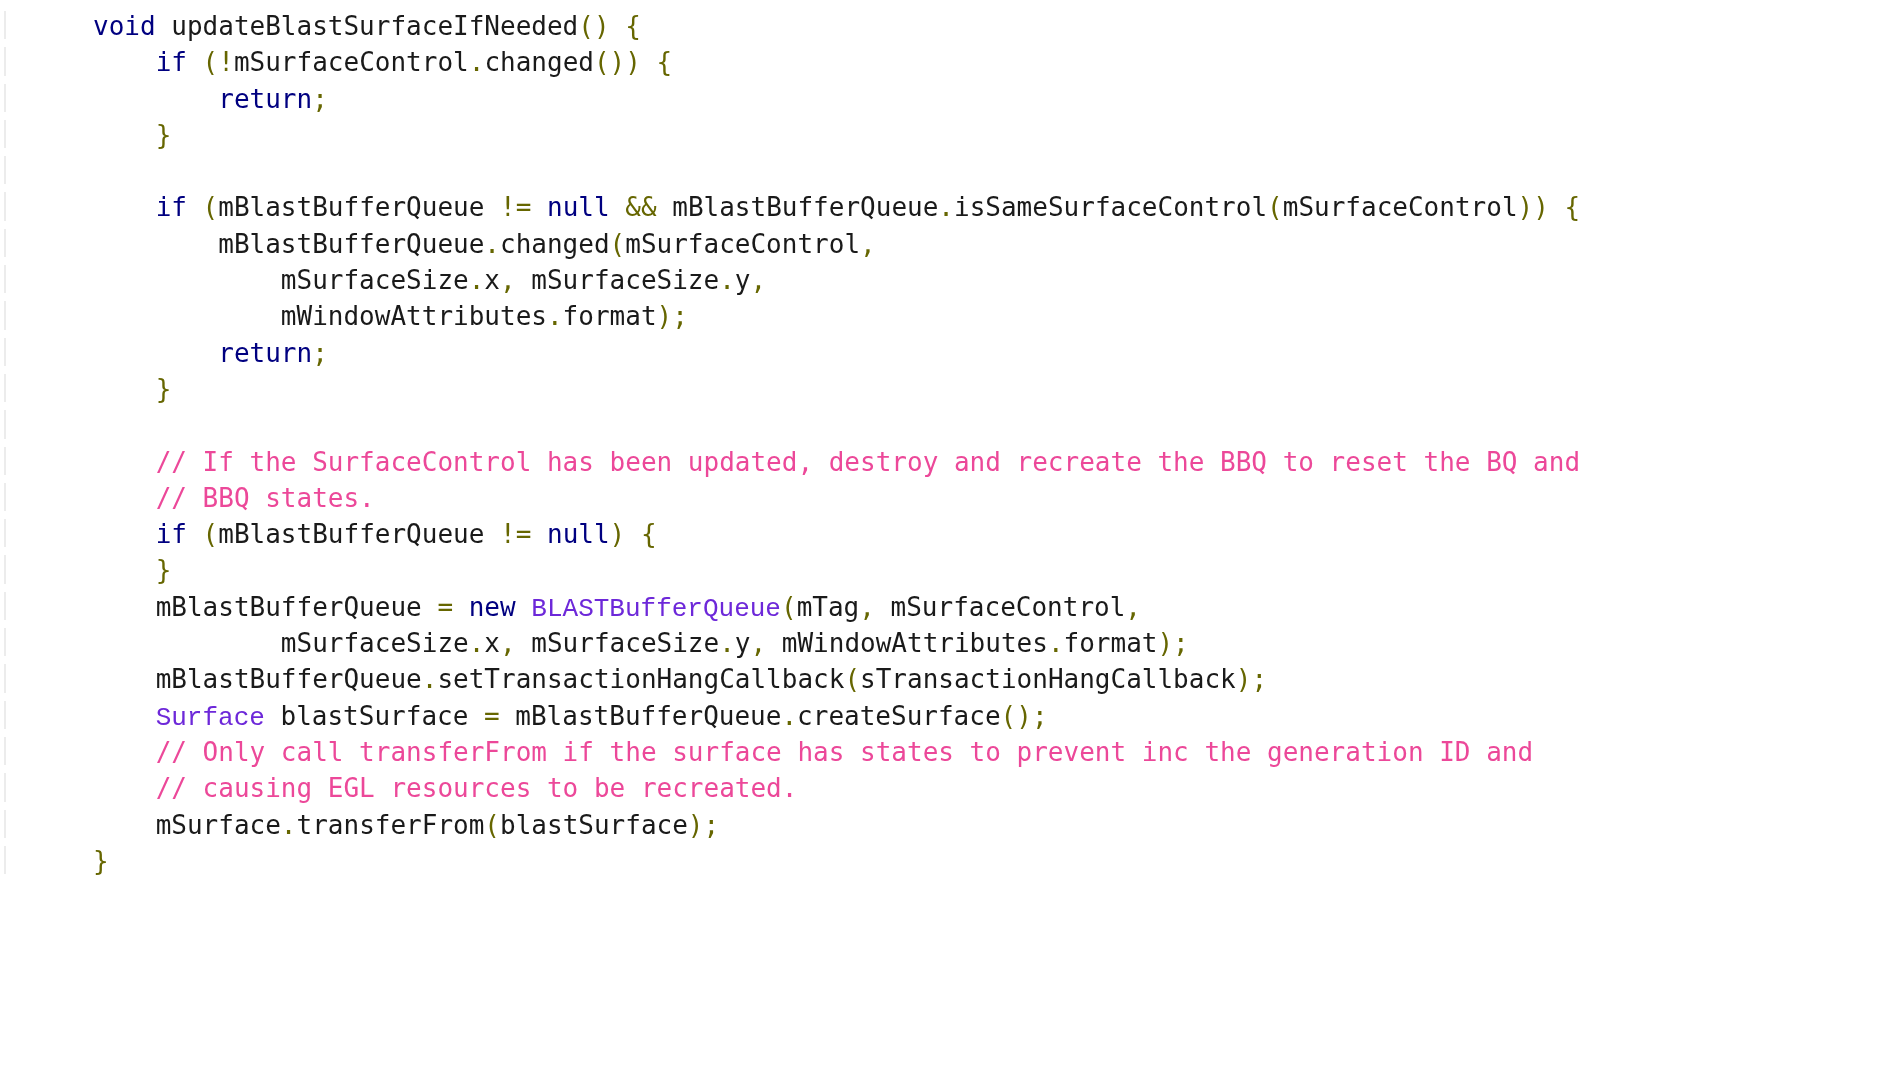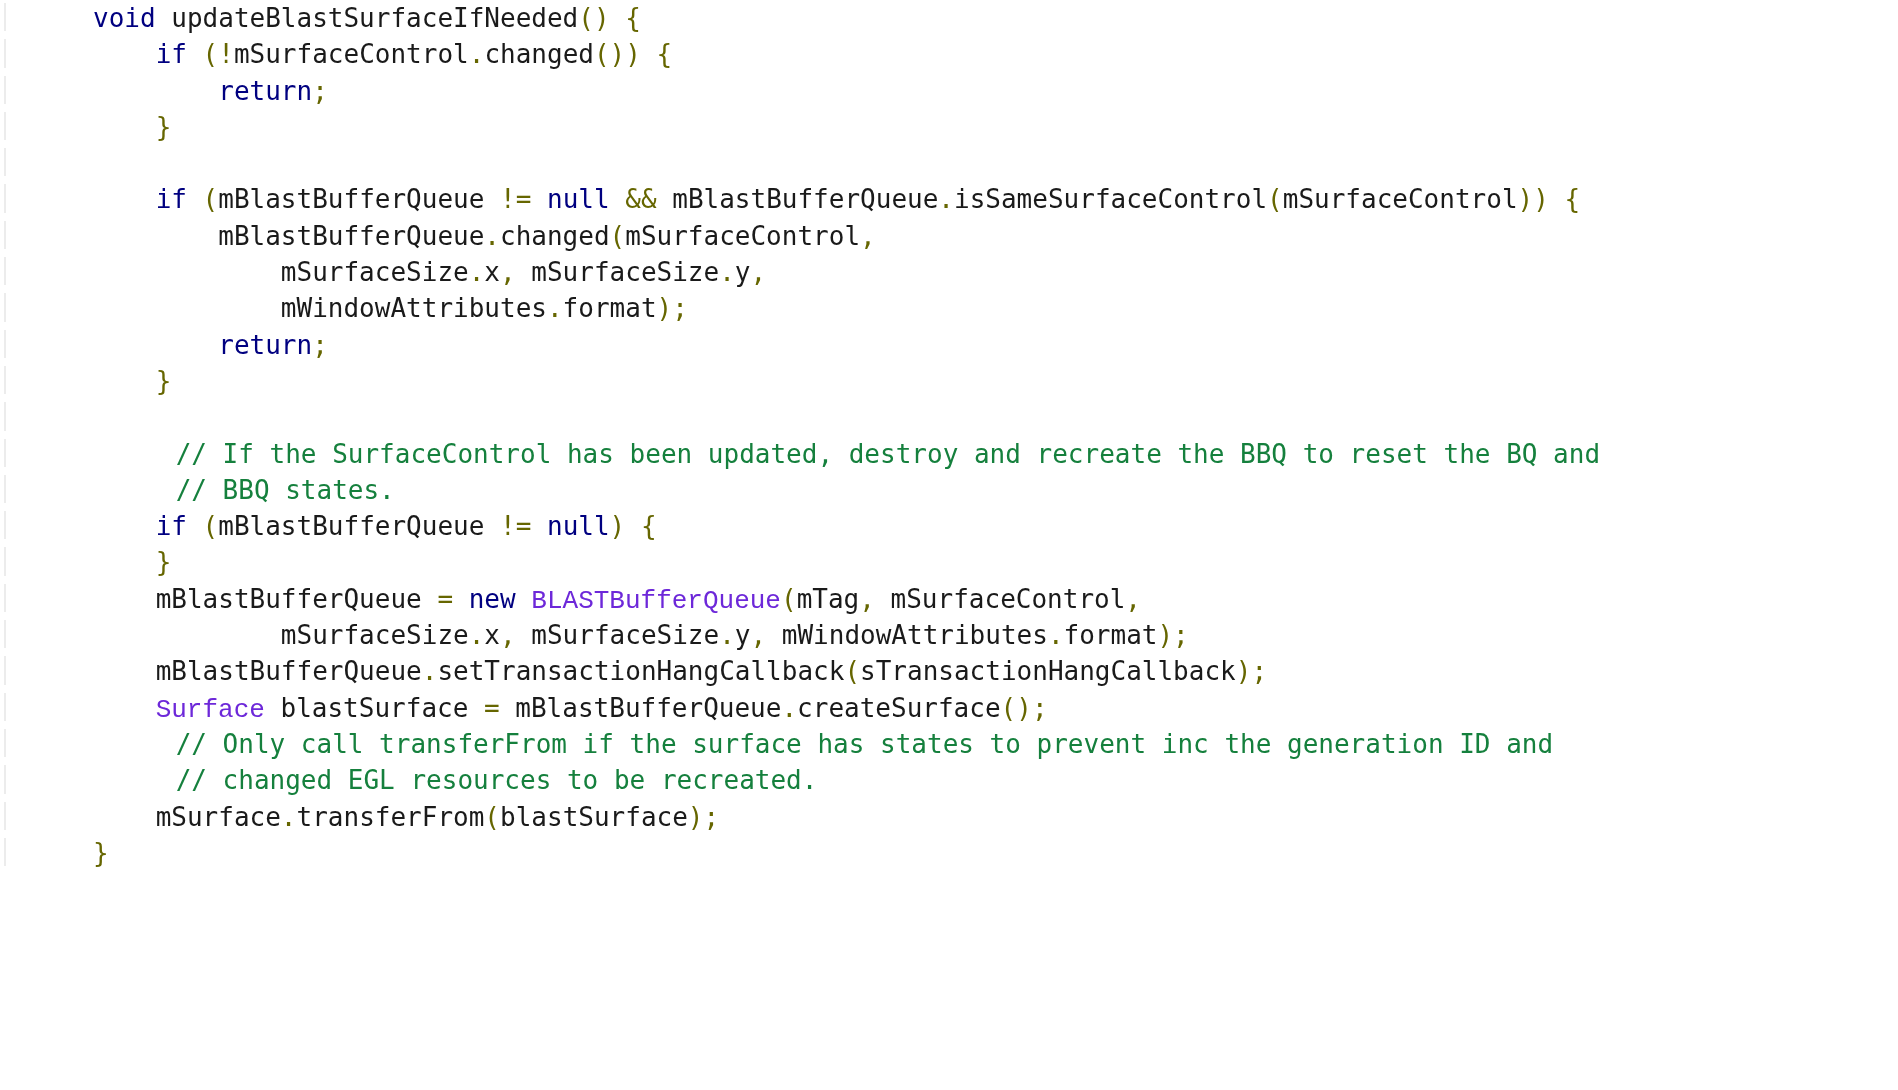--- a/index.html
+++ b/index.html
@@ -13,21 +13,21 @@
     overflow: hidden;
     font-family: "DejaVu Sans Mono", "Liberation Mono", monospace;
   }
 
   #code-viewer {
     position: relative;
     width: 1898px;
     height: 1090px;
     background: #ffffff;
     box-sizing: border-box;
-    padding-top: 0px;
+    padding-top: 8px;
   }
 
   .code-line {
     position: relative;
     height: 36.3px;
     line-height: 36.3px;
     white-space: pre;
     font-size: 26px;
     font-family: "DejaVu Sans Mono", "Liberation Mono", monospace;
     letter-spacing: 0px;
@@ -43,21 +43,21 @@
     left: 4px;
     top: 3px;
     bottom: 5px;
     width: 2px;
     background: #ececec;
   }
 
   .tok-kw      { color: #000080; }
   .tok-type    { color: #6d28d9; font-family: Liberation Mono, monospace; }
   .tok-punct   { color: #666600; }
-  .tok-comment { color: #15803d; margin-left: 20px; }
+  .tok-comment { color: #ec4899; }
   .tok-plain   { color: #1a1a1a; }
 </style>
 </head>
 <body>
 
 <div id="code-viewer">
     <div class="code-line"><span class="tok-kw">void</span><span class="tok-plain"> updateBlastSurfaceIfNeeded</span><span class="tok-punct">() {</span></div>
     <div class="code-line"><span>    </span><span class="tok-kw">if</span><span class="tok-plain"> </span><span class="tok-punct">(!</span><span class="tok-plain">mSurfaceControl</span><span class="tok-punct">.</span><span class="tok-plain">changed</span><span class="tok-punct">()) {</span></div>
     <div class="code-line"><span>        </span><span class="tok-kw">return</span><span class="tok-punct">;</span></div>
     <div class="code-line"><span>    </span><span class="tok-punct">}</span></div>
@@ -71,16 +71,16 @@
     <div class="code-line">&nbsp;</div>
     <div class="code-line"><span>    </span><span class="tok-comment">// If the SurfaceControl has been updated, destroy and recreate the BBQ to reset the BQ and</span></div>
     <div class="code-line"><span>    </span><span class="tok-comment">// BBQ states.</span></div>
     <div class="code-line"><span>    </span><span class="tok-kw">if</span><span class="tok-plain"> </span><span class="tok-punct">(</span><span class="tok-plain">mBlastBufferQueue</span><span class="tok-plain"> </span><span class="tok-punct">!=</span><span class="tok-plain"> </span><span class="tok-kw">null</span><span class="tok-punct">) {</span></div>
     <div class="code-line"><span>    </span><span class="tok-punct">}</span></div>
     <div class="code-line"><span>    </span><span class="tok-plain">mBlastBufferQueue</span><span class="tok-plain"> </span><span class="tok-punct">=</span><span class="tok-plain"> </span><span class="tok-kw">new</span><span class="tok-plain"> </span><span class="tok-type">BLASTBufferQueue</span><span class="tok-punct">(</span><span class="tok-plain">mTag</span><span class="tok-punct">,</span><span class="tok-plain"> mSurfaceControl</span><span class="tok-punct">,</span></div>
     <div class="code-line"><span>            </span><span class="tok-plain">mSurfaceSize</span><span class="tok-punct">.</span><span class="tok-plain">x</span><span class="tok-punct">,</span><span class="tok-plain"> mSurfaceSize</span><span class="tok-punct">.</span><span class="tok-plain">y</span><span class="tok-punct">,</span><span class="tok-plain"> mWindowAttributes</span><span class="tok-punct">.</span><span class="tok-plain">format</span><span class="tok-punct">);</span></div>
     <div class="code-line"><span>    </span><span class="tok-plain">mBlastBufferQueue</span><span class="tok-punct">.</span><span class="tok-plain">setTransactionHangCallback</span><span class="tok-punct">(</span><span class="tok-plain">sTransactionHangCallback</span><span class="tok-punct">);</span></div>
     <div class="code-line"><span>    </span><span class="tok-type">Surface</span><span class="tok-plain"> blastSurface</span><span class="tok-plain"> </span><span class="tok-punct">=</span><span class="tok-plain"> mBlastBufferQueue</span><span class="tok-punct">.</span><span class="tok-plain">createSurface</span><span class="tok-punct">();</span></div>
     <div class="code-line"><span>    </span><span class="tok-comment">// Only call transferFrom if the surface has states to prevent inc the generation ID and</span></div>
-    <div class="code-line"><span>    </span><span class="tok-comment">// changed EGL resources to be recreated.</span></div>
+    <div class="code-line"><span>    </span><span class="tok-comment">// causing EGL resources to be recreated.</span></div>
     <div class="code-line"><span>    </span><span class="tok-plain">mSurface</span><span class="tok-punct">.</span><span class="tok-plain">transferFrom</span><span class="tok-punct">(</span><span class="tok-plain">blastSurface</span><span class="tok-punct">);</span></div>
     <div class="code-line"><span class="tok-punct">}</span></div>
   </div>
 
 </body></html>

